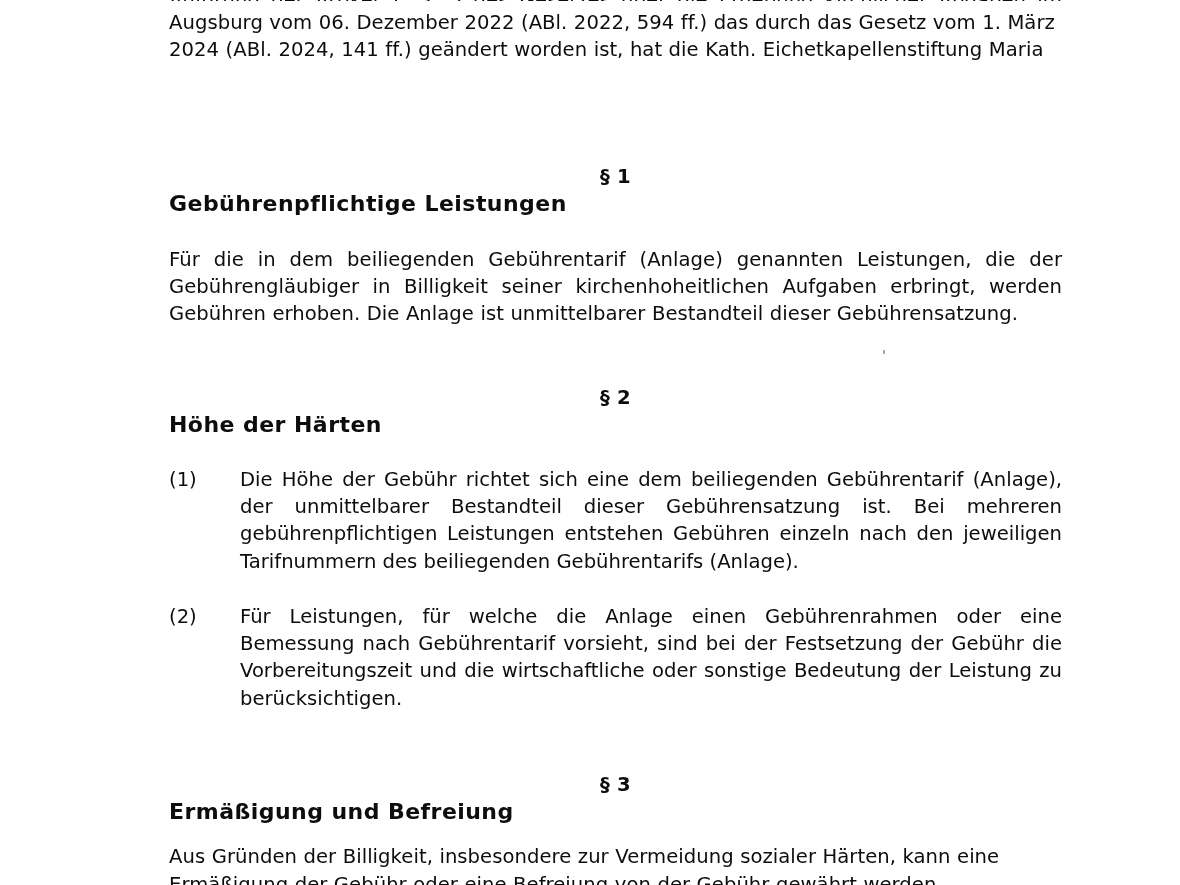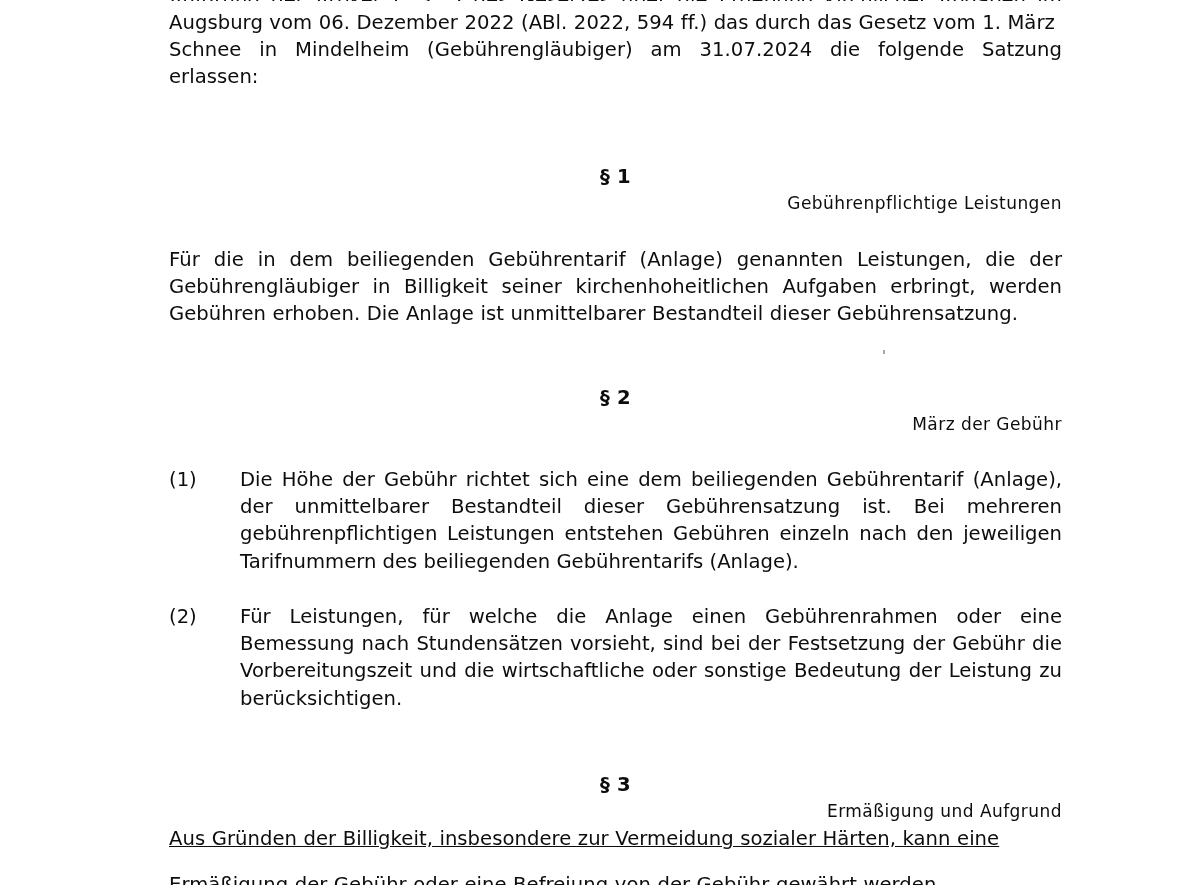--- a/index.html
+++ b/index.html
@@ -65,24 +65,24 @@
 
   
   .sec-num {
     text-align: center;
     font-size: 19.6px;
     line-height: 26px;
     font-weight: 700;
     letter-spacing: 0.2px;
   }
   .sec-title {
-    text-align: right;
-    font-size: 17px;
+    text-align: left;
+    font-size: 22px;
     line-height: 27px;
-    font-weight: 400;
+    font-weight: 700;
     letter-spacing: 0.45px;
   }
 
   b, strong { font-weight: 400; }
 
   
   .clip-top {
     position: absolute;
     left: 169px;
     width: 893px;
@@ -118,57 +118,57 @@
 <body>
 
 <div class="page">
 
   <div class="clip-top">
     <div class="para">Aufgrund der Artikel 1, 3, 5 des Gesetzes über die Erhebung kirchlicher Abgaben im Bistum</div>
   </div>
 
   <div class="col" style="top:9px;">
     <div class="para">Augsburg vom 06. Dezember 2022 (ABl. 2022, 594 ff.) das durch das Gesetz vom 1. März</div>
-    <div class="para">Schnee in Mindelheim (Gebührengläubiger) am 31.07.2024 die folgende Satzung erlassen:</div>
+    <div class="para">2024 (ABl. 2024, 141 ff.) geändert worden ist, hat die Kath. Eichetkapellenstiftung Maria</div>
   </div>
 
   <div class="col" style="top:164px;">
     <div class="sec-num">§ 1</div>
     <div class="sec-title">Gebührenpflichtige Leistungen</div>
   </div>
 
   <div class="col" style="top:246px;">
     <div class="para">Für die in dem beiliegenden Gebührentarif (Anlage) genannten Leistungen, die der Gebührengläubiger in Billigkeit seiner kirchenhoheitlichen Aufgaben erbringt, werden Gebühren erhoben. Die Anlage ist unmittelbarer Bestandteil dieser Gebührensatzung.</div>
   </div>
 
   <div class="col" style="top:385px;">
     <div class="sec-num">§ 2</div>
-    <div class="sec-title">März der Gebühr</div>
+    <div class="sec-title">Höhe der Härten</div>
   </div>
 
   <div class="col" style="top:466px;">
     <div class="clause">
       <span class="clause-num">(1)</span>
       <span class="clause-body"><span>Die Höhe der Gebühr richtet sich eine dem beiliegenden Gebührentarif (</span><b>Anlage</b><span>), der unmittelbarer Bestandteil dieser Gebührensatzung ist. Bei mehreren gebührenpflichtigen Leistungen entstehen Gebühren einzeln nach den jeweiligen Tarifnummern des beiliegenden Gebührentarifs (</span><b>Anlage</b><span>).</span></span>
     </div>
   </div>
 
   <div class="col" style="top:603px;">
     <div class="clause">
       <span class="clause-num">(2)</span>
-      <span class="clause-body">Für Leistungen, für welche die Anlage einen Gebührenrahmen oder eine Bemessung nach Stundensätzen vorsieht, sind bei der Festsetzung der Gebühr die Vorbereitungszeit und die wirtschaftliche oder sonstige Bedeutung der Leistung zu berücksichtigen.</span>
+      <span class="clause-body">Für Leistungen, für welche die Anlage einen Gebührenrahmen oder eine Bemessung nach Gebührentarif vorsieht, sind bei der Festsetzung der Gebühr die Vorbereitungszeit und die wirtschaftliche oder sonstige Bedeutung der Leistung zu berücksichtigen.</span>
     </div>
   </div>
 
   <div class="col" style="top:772px;">
     <div class="sec-num">§ 3</div>
-    <div class="sec-title">Ermäßigung und Aufgrund</div>
+    <div class="sec-title">Ermäßigung und Befreiung</div>
   </div>
 
-  <div class="col" style="top:825px;text-decoration:underline;">
+  <div class="col" style="top:843px;">
     <div class="para" style="text-align:justify;">Aus Gründen der Billigkeit, insbesondere zur Vermeidung sozialer Härten, kann eine</div>
   </div>
 
   <div class="clip-bottom">
     <div class="para">Ermäßigung der Gebühr oder eine Befreiung von der Gebühr gewährt werden.</div>
   </div>
 
   <div class="speck"></div>
 
 </div>

